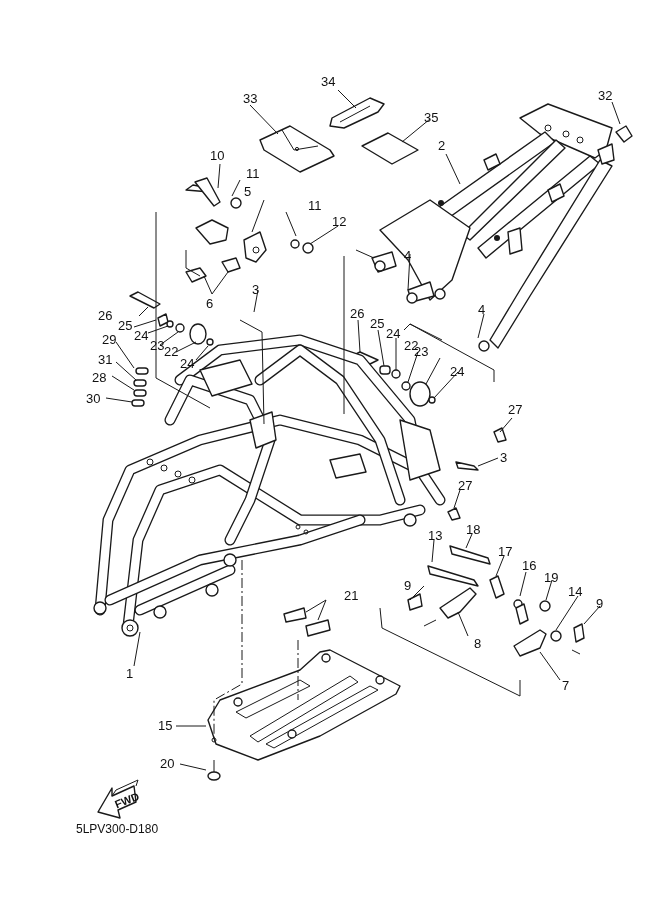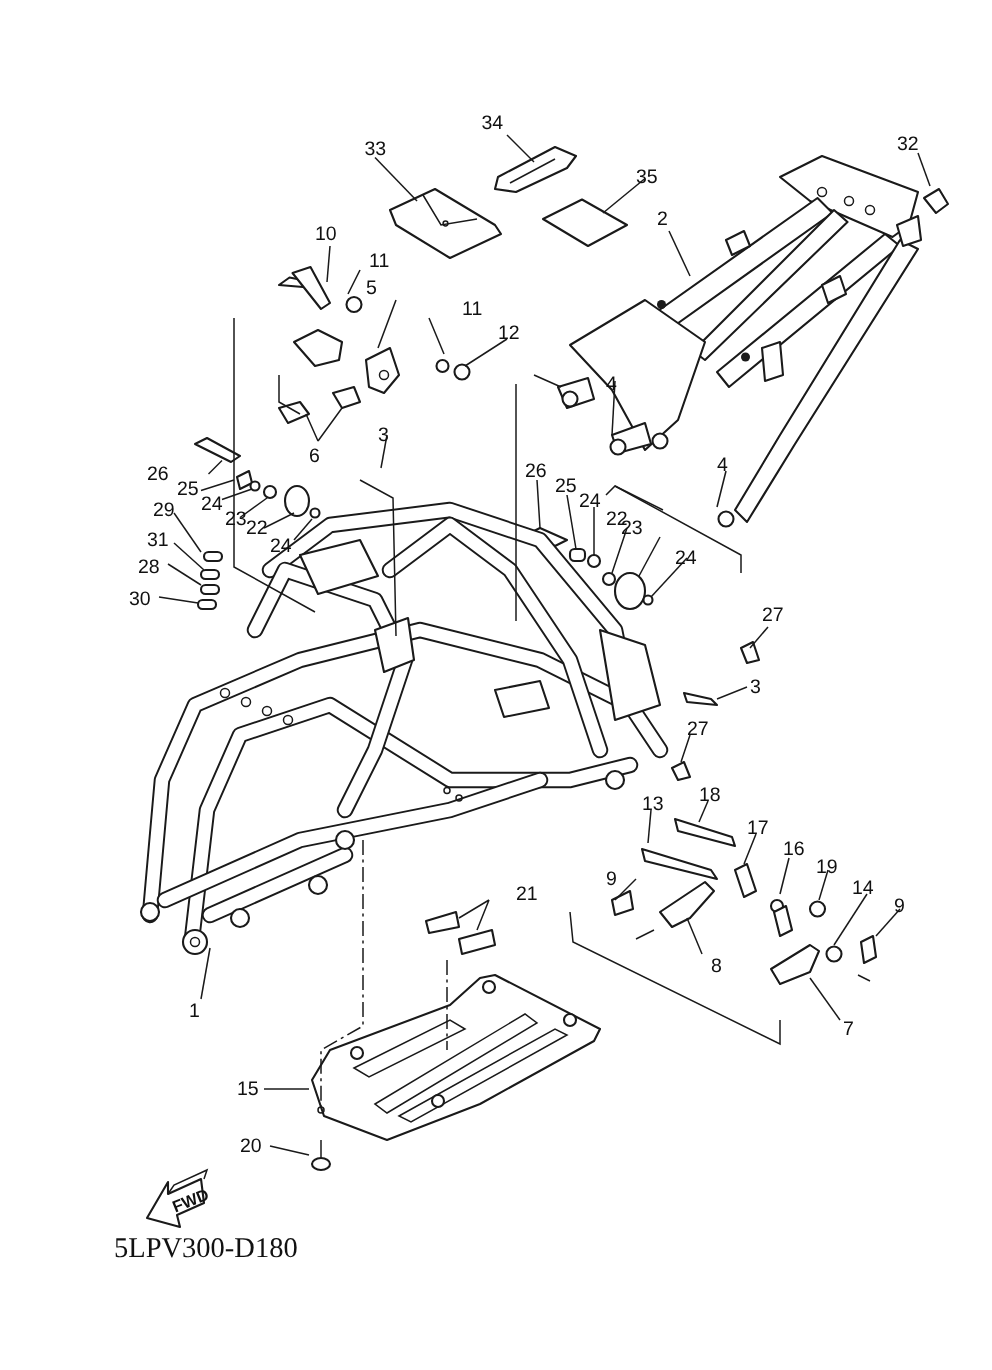--- a/index.html
+++ b/index.html
@@ -6,21 +6,21 @@
   body{width:661px;height:913px;position:relative;overflow:hidden;font-family:"Liberation Sans",sans-serif;}
   #dia{position:absolute;left:0;top:0;width:661px;height:913px;}
   .part{fill:#ffffff;stroke:#1a1a1a;stroke-width:1.4;stroke-linejoin:round;}
   .thin{fill:none;stroke:#1a1a1a;stroke-width:1;}
   .dash{fill:none;stroke:#1a1a1a;stroke-width:1;stroke-dasharray:10 3 2 3;}
   .lead{fill:none;stroke:#1a1a1a;stroke-width:1;}
   .fill{fill:#1a1a1a;}
   .tube{fill:none;stroke:#1a1a1a;stroke-width:11;stroke-linecap:round;stroke-linejoin:round;}
   .tubein{fill:none;stroke:#ffffff;stroke-width:8.4;stroke-linecap:round;stroke-linejoin:round;}
   .callout{font-family:"Liberation Sans",sans-serif;font-size:13px;fill:#111;}
-  .code{position:absolute;left:76px;top:822px;font-size:19px;color:#111;font-family:Liberation Serif, serif;}
+  .code{position:absolute;left:76px;top:822px;font-size:12px;color:#111;font-family:Liberation Sans, sans-serif;}
   .fwdtxt{font-family:"Liberation Sans",sans-serif;font-weight:bold;font-size:11px;fill:#111;}
 </style>
 </head>
 <body>
 
 <svg id="dia" viewBox="0 0 661 913" xmlns="http://www.w3.org/2000/svg">
 
   <g>
     <path class="part" d="M520 118 L548 104 L612 128 L606 150 L595 158 L540 134 Z"></path>
     <circle class="thin" cx="548" cy="128" r="3"></circle>

